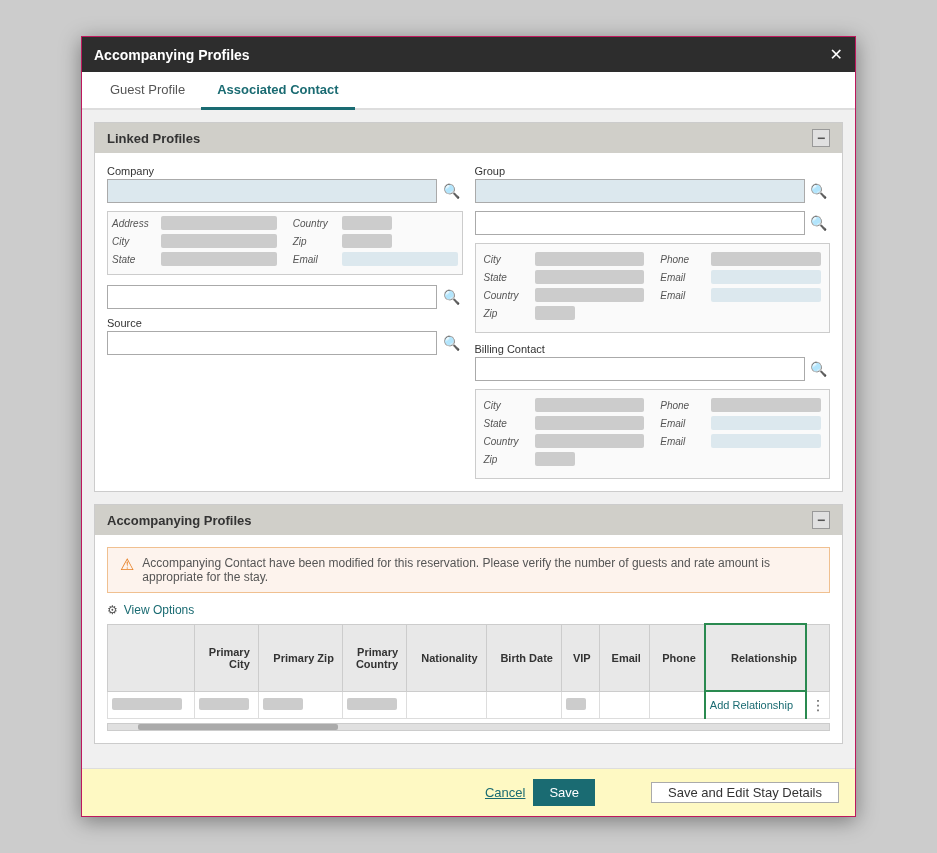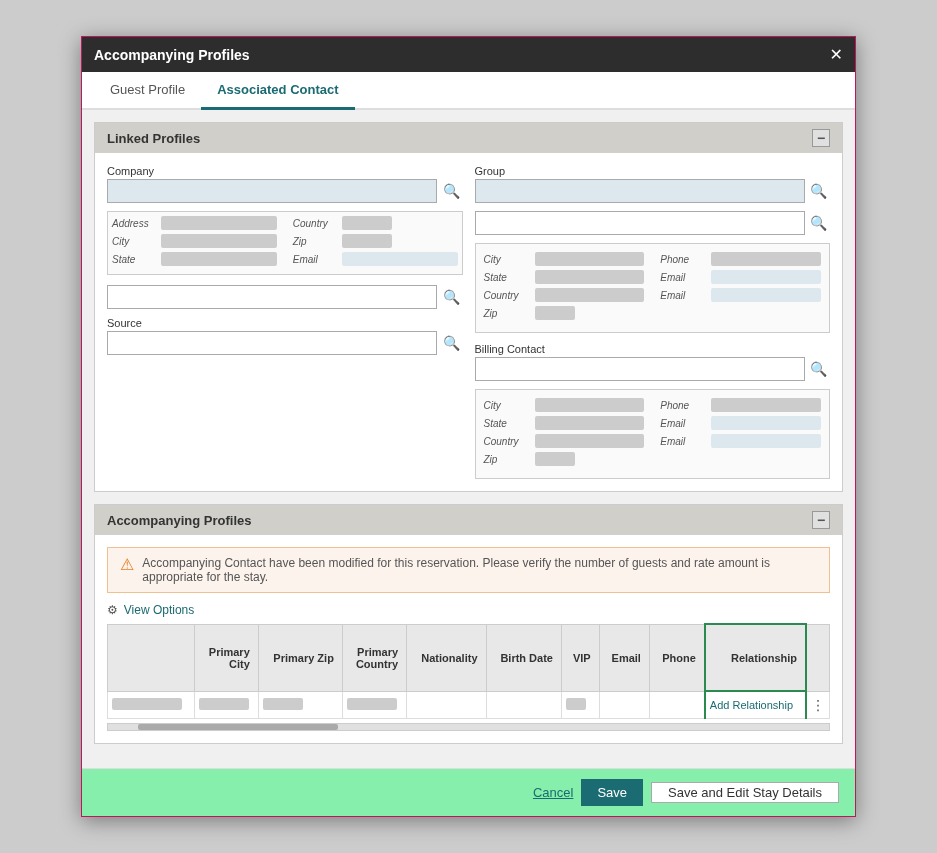--- a/index.html
+++ b/index.html
@@ -318,21 +318,21 @@
     .h-scrollbar-thumb {
       position: absolute;
       left: 30px;
       width: 200px;
       height: 100%;
       background: #aaa;
       border-radius: 2px;
     }
 
     .modal-footer {
-      background: #86efac;
+      background: #fef9c3;
       border-top: 1px solid #ddd;
       padding: 10px 16px;
       display: flex;
       justify-content: flex-end;
       gap: 8px;
       align-items: center;
     }
 
     .btn-cancel {
       background: none;
@@ -352,20 +352,21 @@
       font-size: 13px;
     }
 
     .btn-save-edit {
       background: #fff;
       color: #333;
       border: 1px solid #aaa;
       padding: 2px 16px;
       cursor: pointer;
       font-size: 13px;
+      margin-left: 48px;
     }
 
     .three-dots {
       cursor: pointer;
       font-size: 14px;
       color: #555;
     }
   </style>
 </head>
 <body>

